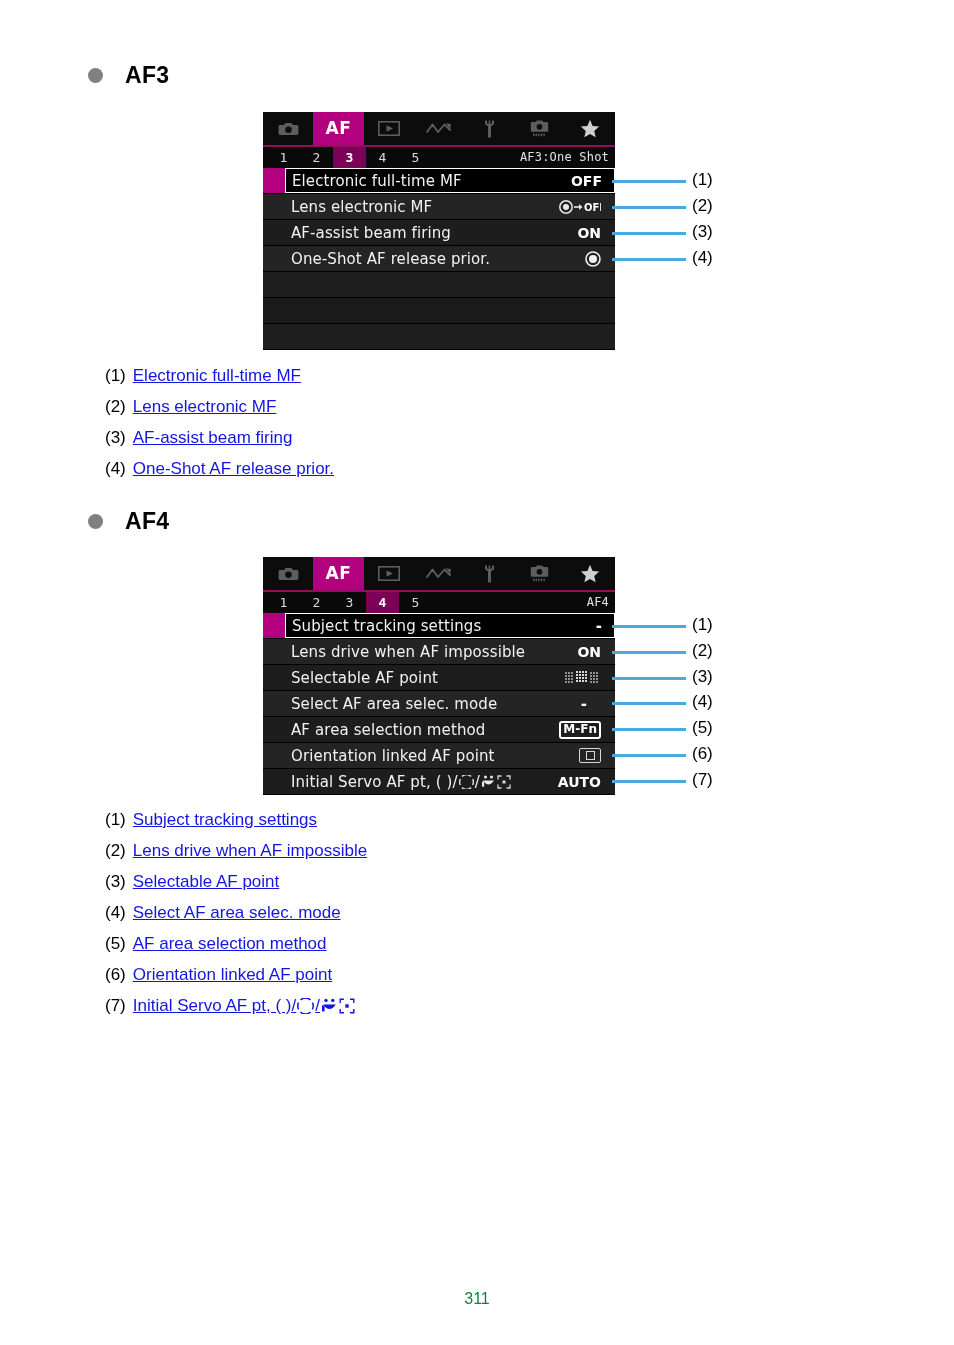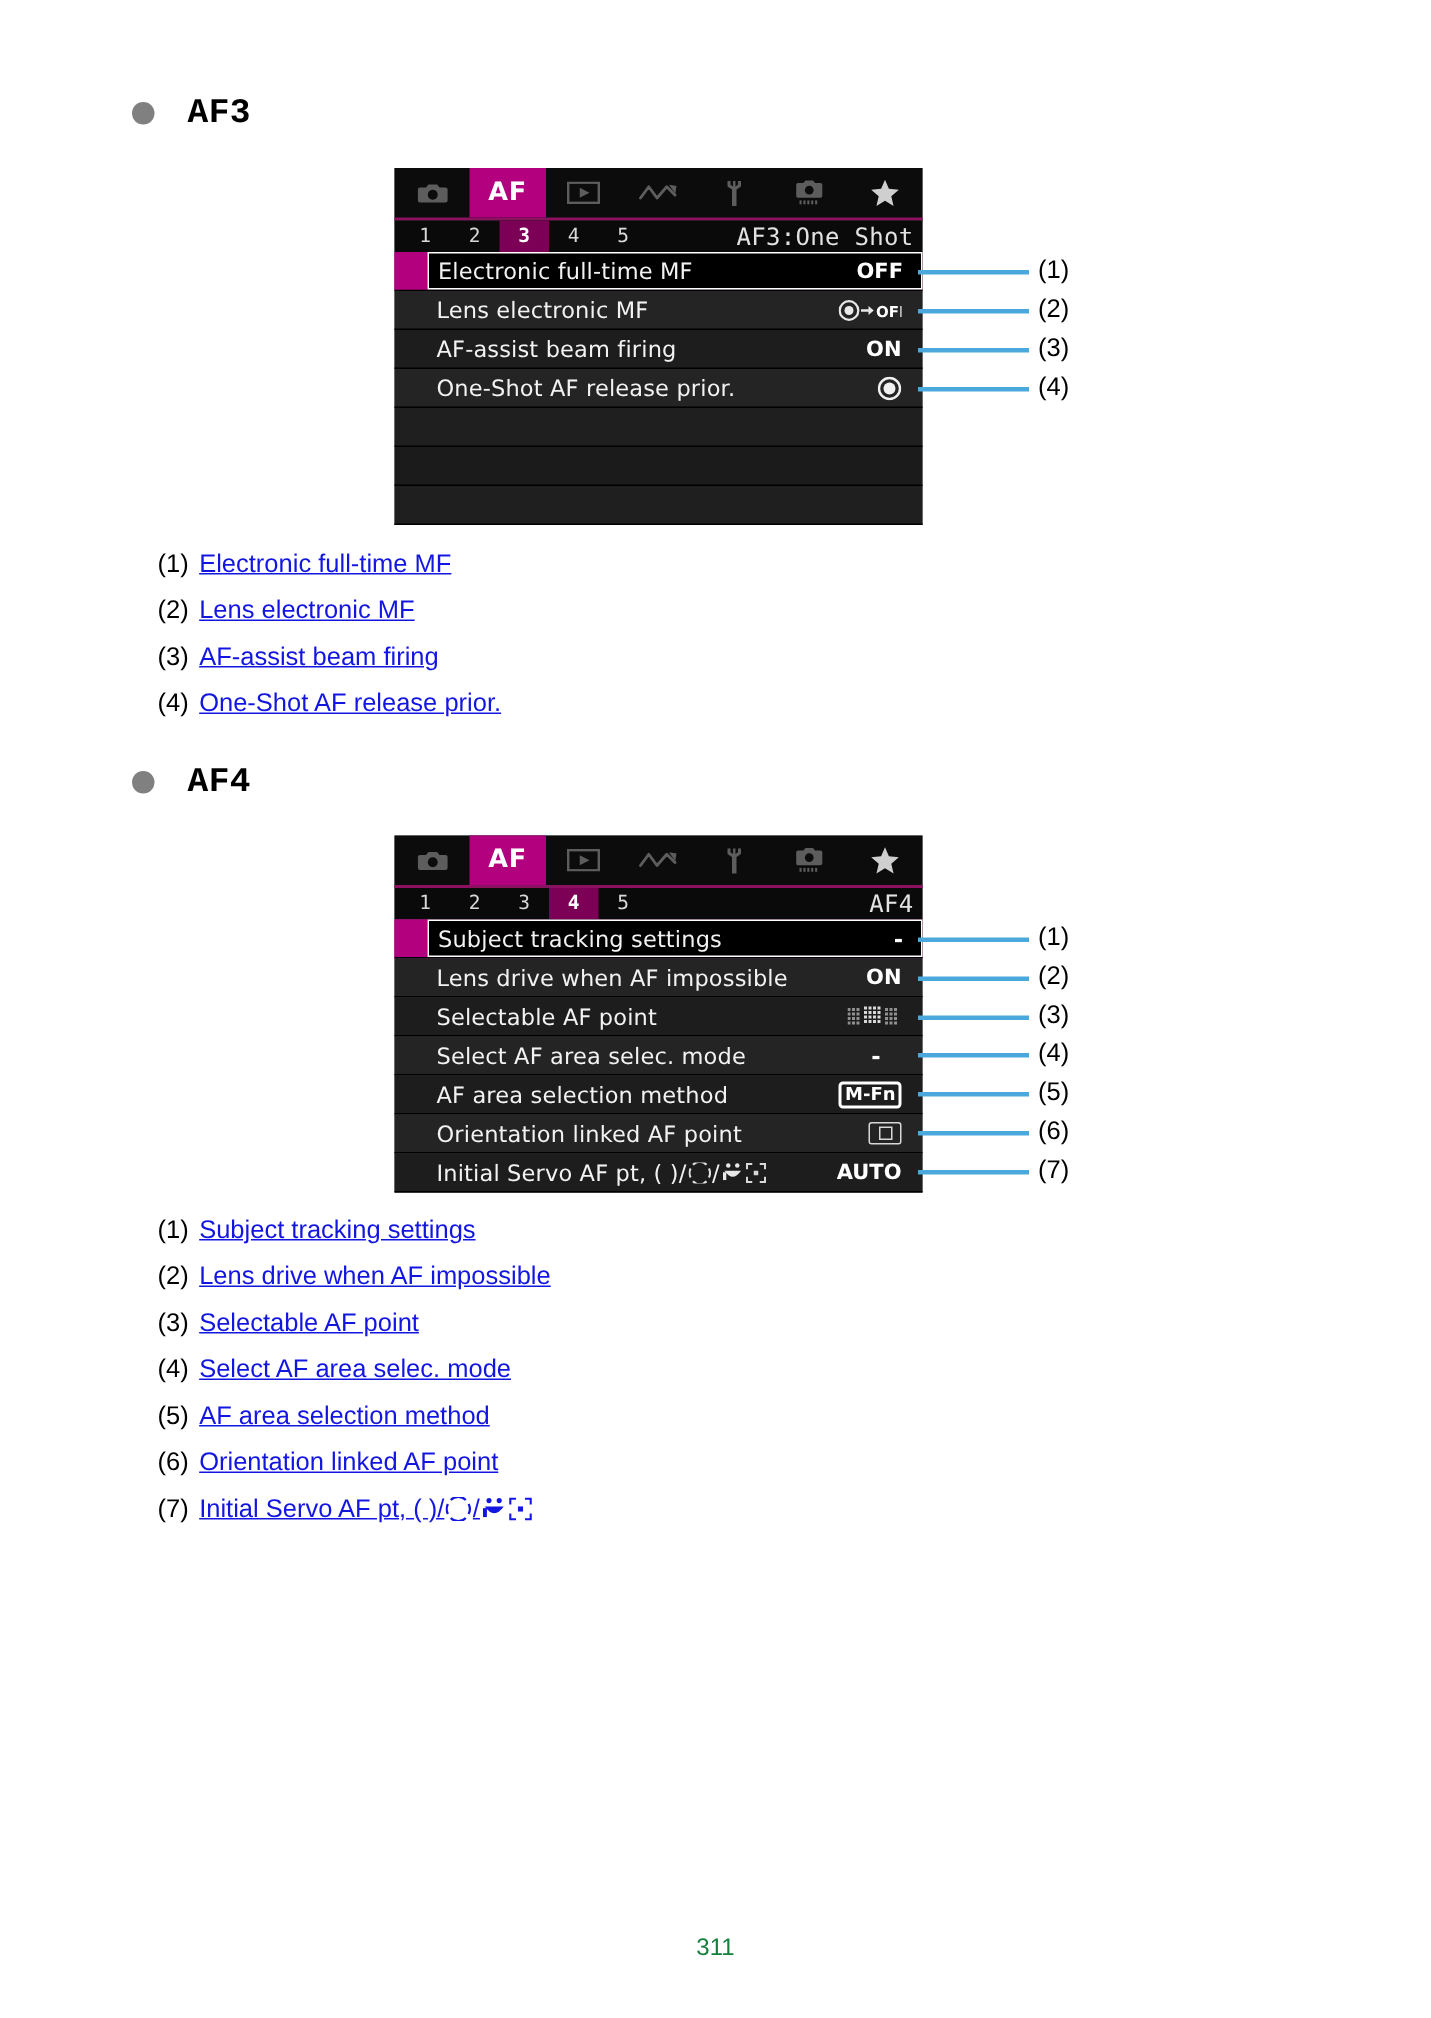--- a/index.html
+++ b/index.html
@@ -21,28 +21,27 @@
   .bullet {
     width:15px; height:15px; border-radius:50%;
     background:#808080;
     display:block;
   }
   .section-title {
     font-size:23px;
     font-weight:bold;
     color:#000;
     letter-spacing:0.3px;
-    font-family:Liberation Mono, monospace;
   }
 
   
   .cam-screen {
     position:absolute;
     width:352px;
-    background:#737373;
+    background:#fca5a5;
     font-family:"DejaVu Sans", sans-serif;
   }
   .cam-tabbar {
     height:33px;
     display:flex;
     align-items:stretch;
     background:#0c0c0c;
     border-bottom:2px solid #8e1060;
   }
   .cam-tab {
@@ -73,21 +72,21 @@
     height:21px;
   }
   .pagenum.active {
     background:#7d0057;
     color:#fff;
     font-weight:bold;
   }
   .pagebar-right {
     position:absolute; right:6px; top:0;
     height:21px; line-height:21px;
-    font-size:16px; color:#e2e2e2;
+    font-size:12px; color:#e2e2e2;
     font-family:"DejaVu Sans Mono", monospace;
     letter-spacing:0.2px;
   }
 
   .cam-rows { }
   .cam-row {
     height:25px;
     display:flex; align-items:stretch;
     border-bottom:1px solid #000;
     background:#242424;

